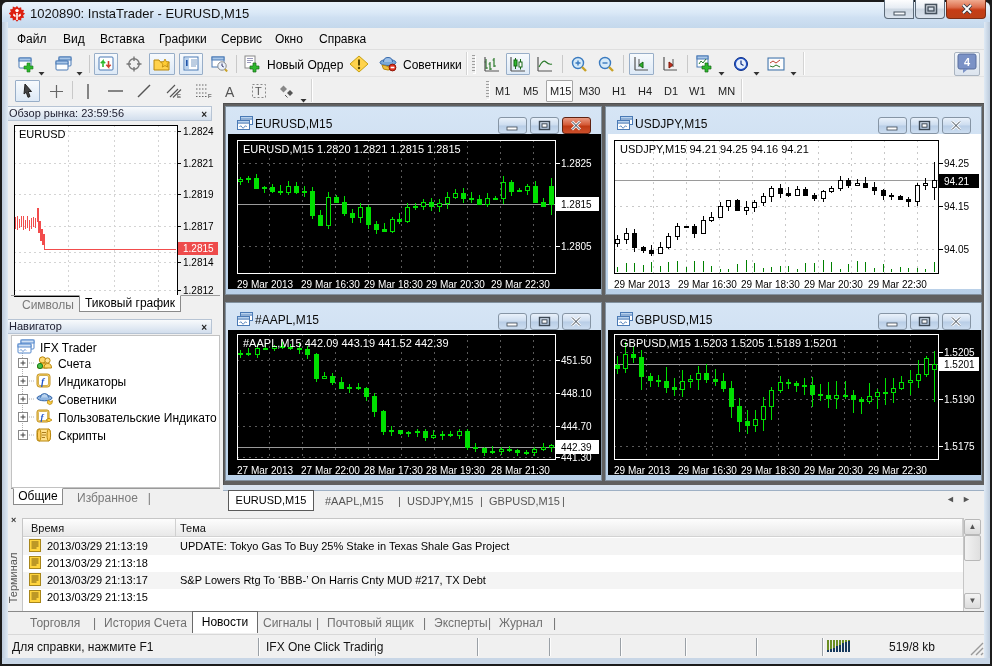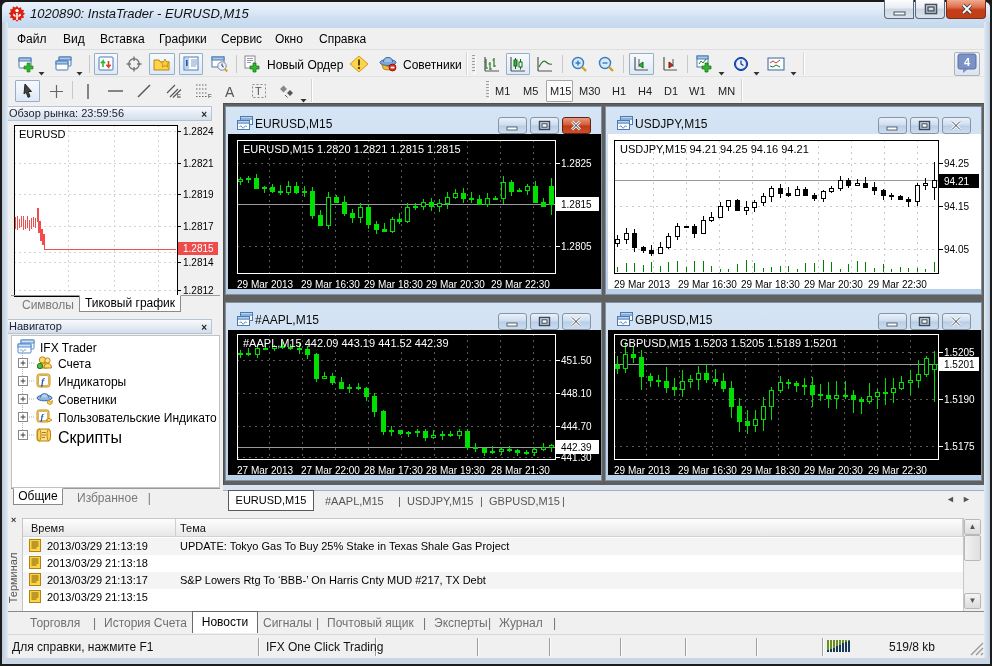--- a/index.html
+++ b/index.html
@@ -1,20 +1,20 @@
 <!DOCTYPE html>
 <html><head><meta charset="utf-8"><style>
 * { margin:0; padding:0; box-sizing:border-box; }
 html,body { width:992px; height:666px; overflow:hidden; }
 body { font-family:"Liberation Sans", sans-serif; background:#1c1c1c; position:relative; }
 .abs { position:absolute; }
 #titlebar { left:2px; top:2px; width:988px; height:26px;
   background:linear-gradient(180deg,#e9f2fb 0%,#dbe9f7 40%,#cfe0f2 60%,#c4d8ec 100%);
   border-radius:5px 5px 0 0; }
-#title-text { left:30px; top:6px; font-size:13px; color:#111;font-style:italic; }
+#title-text { left:30px; top:6px; font-size:13px; color:#111; }
 .winbtn { top:0px; width:30px; height:19px; border:1px solid #5c6a78; border-top:none;
   background:linear-gradient(180deg,#fdfdfe 0%,#e6ecf3 45%,#cdd7e2 50%,#dbe4ee 100%);
   border-radius:0 0 4px 4px; }
 .winbtn.first { border-radius:0 0 0 4px; }
 #btn-close-main { background:linear-gradient(180deg,#f0ab90 0%,#dd6f4e 40%,#c63c16 55%,#bc4018 100%); border-color:#7c2c14; }
 #client { left:8px; top:28px; width:976px; height:630px; background:#f0f0f0; }
 #menubar { left:8px; top:28px; width:976px; height:22px; background:#f0f0f0; border-bottom:1px solid #dfdfdf; }
 .menuitem { position:absolute; top:4px; font-size:12px; color:#000; }
 #toolbar1 { left:8px; top:51px; width:976px; height:26px; background:#f0f0f0; border-bottom:1px solid #e3e3e3; }
 #toolbar2 { left:8px; top:78px; width:976px; height:25px; background:#f0f0f0; }
@@ -452,21 +452,21 @@
     <path d="M10 6 h8" stroke="#b0b0b0" stroke-dasharray="1,1"></path>
     <rect x="1.5" y="1.5" width="9" height="9" fill="#fff" stroke="#888"></rect>
     <path d="M3.5 6 h5 M6 3.5 v5" stroke="#444"></path>
   </svg>
 <div class="abs" style="left:36px;top:427px"><svg width="17" height="15" viewBox="0 0 17 15">
       <path d="M3 2 h9 q2 0 2 2 v8 q0 2 -2 2 h-9 q-2 0 -2-2 v-8 q0-2 2-2 z" fill="#ffe08a" stroke="#b8860b"></path>
       <ellipse cx="3.2" cy="8" rx="1.8" ry="6" fill="#ffcf5e" stroke="#b8860b"></ellipse>
       <ellipse cx="12.8" cy="8" rx="1.8" ry="6" fill="#ffcf5e" stroke="#b8860b"></ellipse>
       <path d="M6 5.5 h4 M6 8 h4 M6 10.5 h3" stroke="#a07010" stroke-width="0.9"></path>
     </svg></div>
-<div class="abs" style="left:58px;top:429px;font-size:16px">Скрипты</div>
+<div class="abs" style="left:58px;top:429px;font-size:12px">Скрипты</div>
 <div class="abs" style="left:11px;top:488px;width:209px;height:17px;border-top:1px solid #9a9a9a"></div>
 <div class="btab on abs" style="left:13px;top:488px;width:50px;height:17px;text-align:center;line-height:15px">Общие</div>
 <div class="btab abs" style="left:77px;top:491px">Избранное&nbsp;&nbsp;&nbsp;|</div>
 <div id="mdi" class="abs"></div>
 <div class="cwin abs" style="left:225px;top:106px;width:377px;height:189px">
 <div class="ctitle">
       <span class="cicon"><svg width="16" height="14" viewBox="0 0 16 14">
           <rect x="3.5" y="0.5" width="12" height="8" fill="#fff" stroke="#4a7ab5"></rect>
           <rect x="3.5" y="0.5" width="12" height="2.6" fill="#b9d2ee" stroke="#4a7ab5"></rect>
           <path d="M5.5 6.5 l2-2 2 2 2-2" stroke="#4a7ab5" fill="none"></path>

